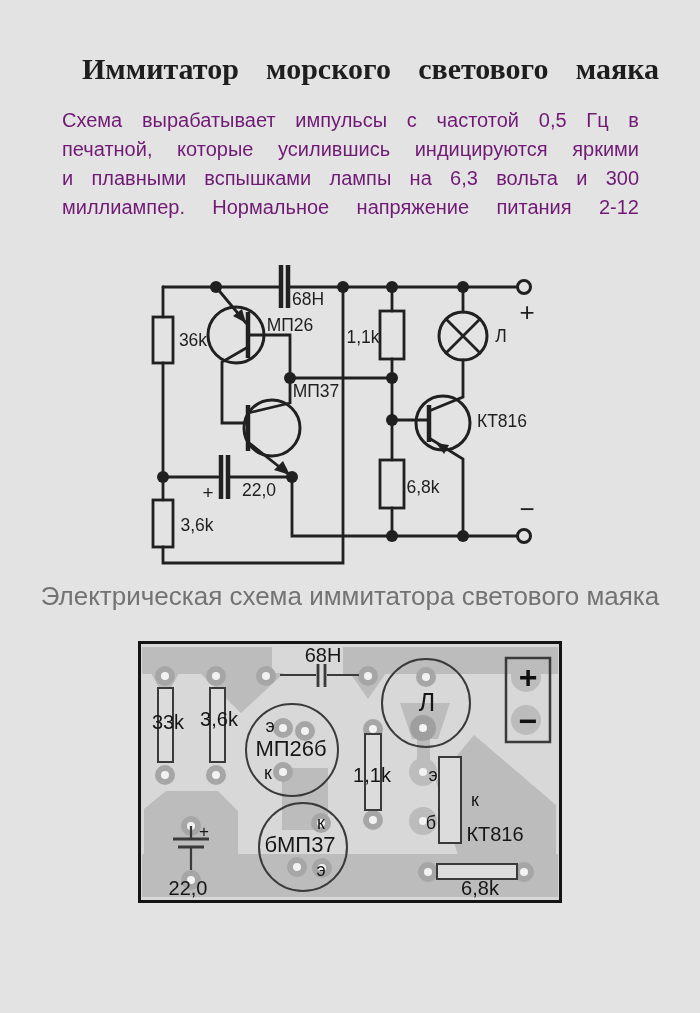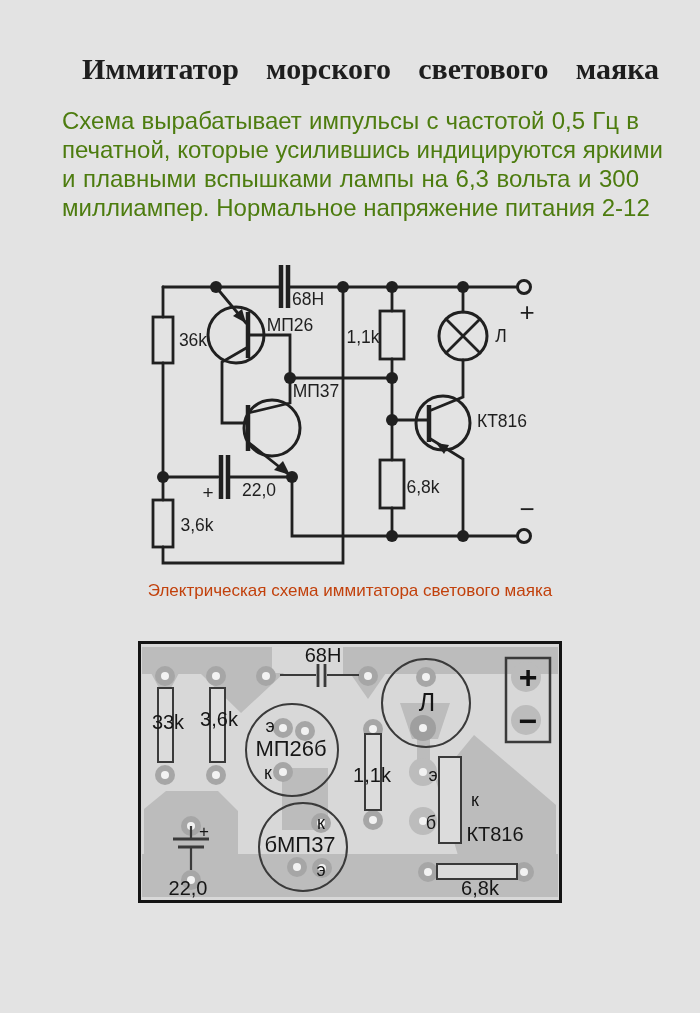--- a/index.html
+++ b/index.html
@@ -9,26 +9,26 @@
     font-family:"Liberation Sans",sans-serif;color:#2b2b2b;
   }
   .title{
     position:absolute;left:62px;top:50px;width:577px;
     font-family:"Liberation Serif",serif;font-weight:bold;
     font-size:30px;line-height:38px;color:#1e1e1e;
     text-align:justify;text-align-last:justify;white-space:nowrap;margin-left:20px;
   }
   .paragraph{position:absolute;left:62px;top:106px;width:577px;}
   .pline{
-    font-size:24px;line-height:29px;color:#4d7c0f;
+    font-size:20px;line-height:29px;color:#701a75;
     text-align:justify;text-align-last:justify;white-space:nowrap;
   }
   .caption{
     position:absolute;left:0;width:700px;text-align:center;
-    font-size:17px;color:#c2410c;
+    font-size:26px;color:#737373;
   }
   .caption-schematic{top:581px;}
   .caption-pcb{top:911px;}
   svg{position:absolute;}
   #schematic-svg{left:0;top:255px;}
   #pcb-svg{left:138px;top:641px;}
   .wire{stroke:#202020;stroke-width:2.8;fill:none;stroke-linecap:round;}
   .plate{stroke:#202020;stroke-width:4.5;fill:none;stroke-linecap:butt;}
   .bar{stroke:#202020;stroke-width:4.5;fill:none;stroke-linecap:butt;}
   .dot{fill:#202020;}

